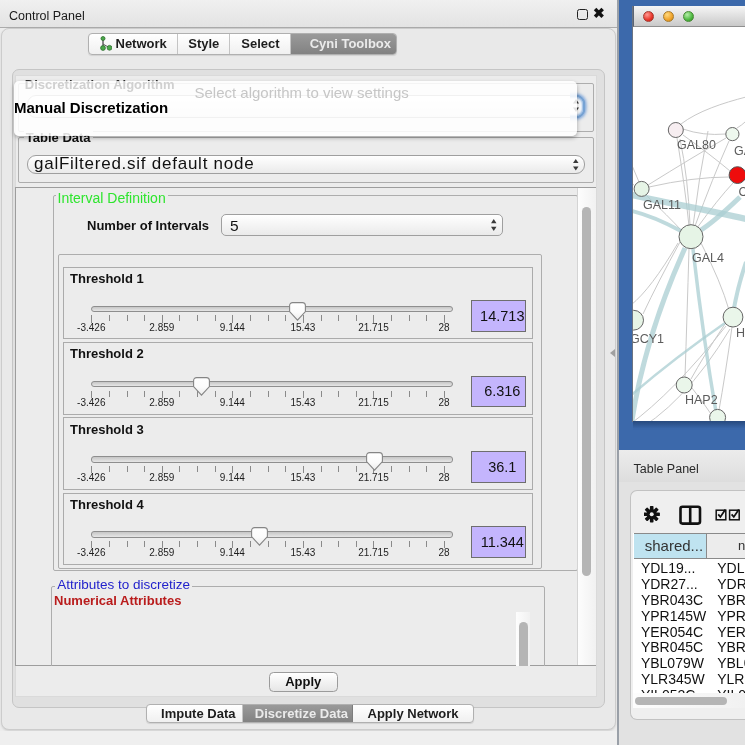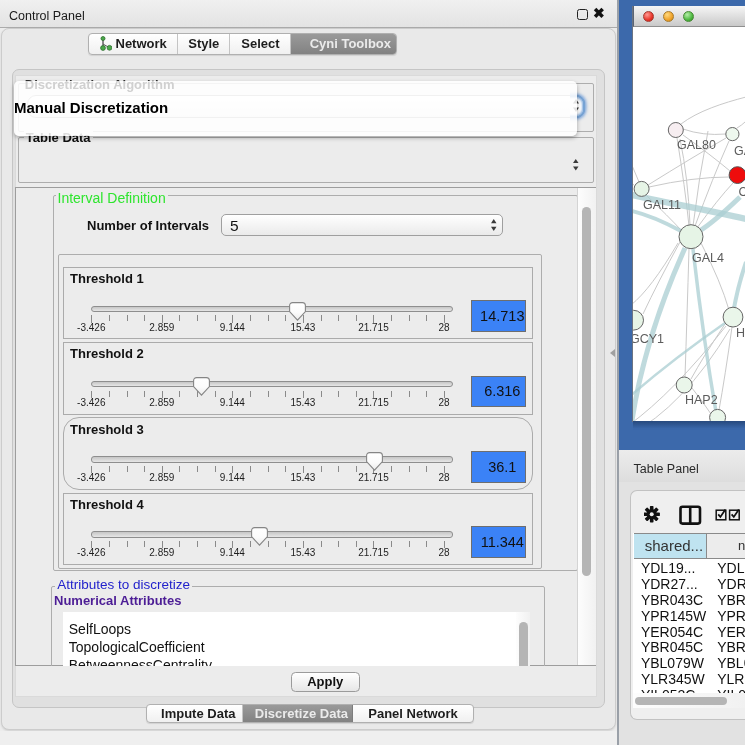--- a/index.html
+++ b/index.html
@@ -24,21 +24,21 @@
   
   .combo{position:absolute;background:linear-gradient(#ffffff,#eaeaea);border:1px solid #9f9f9f;box-sizing:border-box;}
   .carr{position:absolute;}
   .carr svg{display:block;}
   
   .tbox{position:absolute;left:63px;width:470px;height:72.4px;border:1px solid #ababab;box-sizing:border-box;}
   .tbox .tlabel{position:absolute;left:6px;top:3.3px;font-size:13px;font-weight:bold;color:#111;}
   .track{position:absolute;left:27px;top:37.7px;width:360px;height:4.5px;background:linear-gradient(#c6c6c6,#e6e6e6);border:1px solid #8e8e8e;border-radius:3px;}
   .thumb{position:absolute;}
   .slabel{position:absolute;font-size:10px;color:#1e1e1e;transform:translateX(-50%);top:53.9px;}
-  .vbox{position:absolute;left:406.6px;top:32.4px;width:55.4px;height:31.8px;background:#3b82f6;border:1px solid #6e6e6e;font-size:14.5px;color:#111;display:flex;align-items:center;justify-content:center;box-sizing:border-box;padding-left:8px;}
+  .vbox{position:absolute;left:406.6px;top:32.4px;width:55.4px;height:31.8px;background:#c4b5fd;border:1px solid #6e6e6e;font-size:14.5px;color:#111;display:flex;align-items:center;justify-content:center;box-sizing:border-box;padding-left:8px;}
   
   #bottabs{left:146px;top:703.8px;height:19.5px;}
   
   .sbtrack{position:absolute;background:linear-gradient(90deg,#fdfdfd,#f1f1f1);}
   .sbthumb{position:absolute;background:#b5b5b5;border-radius:5px;}
   
   #popup{left:13.5px;top:81px;width:563.5px;height:55px;background:rgba(255,255,255,0.86);border-radius:5px;box-shadow:0 2px 4px rgba(0,0,0,0.3);overflow:hidden;}
   #popup .ph{position:absolute;top:2.5px;left:181px;color:#c6c6c6;font-size:15px;}
   #popup .i1{position:absolute;top:18px;left:0.5px;font-size:15px;font-weight:bold;color:#000;}
   #popup .i2{position:absolute;top:34.5px;left:0.5px;font-size:17px;color:#000;}
@@ -91,20 +91,23 @@
   </div>
   <div class="carr" style="left:573px;top:99px;">
     <svg width="6" height="13" viewBox="0 0 6 13">
         <path d="M3,0 L6,4.5 L0,4.5 Z" fill="#3a3a3a"></path>
         <path d="M3,13 L6,8.5 L0,8.5 Z" fill="#3a3a3a"></path>
       </svg>
   </div>
 
   <div class="group" style="left:18px;top:136.5px;width:574px;height:44.2px;"></div>
   <div class="abs" style="left:23.8px;top:129.8px;font-size:13px;font-weight:bold;color:#111;background:#ececec;padding:0 2px;">Table Data</div>
+  <div class="combo" style="left:27px;top:154.6px;width:557.8px;height:19.8px;border-radius:9px;">
+    <div style="position:absolute;left:6px;top:-2px;font-size:17px;letter-spacing:0.75px;color:#111;">galFiltered.sif default node</div>
+  </div>
   <div class="carr" style="left:573.2px;top:159.1px;">
     <svg width="5.5" height="11.5" viewBox="0 0 5.5 11.5">
         <path d="M2.75,0 L5.5,4 L0,4 Z" fill="#3a3a3a"></path>
         <path d="M2.75,11.5 L5.5,7.5 L0,7.5 Z" fill="#3a3a3a"></path>
       </svg>
   </div>
 
   <div class="abs" style="left:15px;top:186.6px;width:580.5px;height:479.3px;border:1px solid #9d9d9d;background:#ececec;box-sizing:border-box;"></div>
 
   <div class="group" style="left:52.5px;top:195.4px;width:523px;height:373.6px;"></div>
@@ -201,21 +204,21 @@
             <linearGradient id="tg1" x1="0" y1="0" x2="0" y2="1">
               <stop offset="0" stop-color="#ffffff"></stop>
               <stop offset="0.55" stop-color="#fbfbfb"></stop>
               <stop offset="1" stop-color="#ebebeb"></stop>
             </linearGradient>
           </defs>
           <path d="M3.6,0.6 h9.8 a3,3 0 0 1 3,3 v6 l-7.9,8.6 l-7.9,-8.6 v-6 a3,3 0 0 1 3,-3 z" fill="url(#tg1)" stroke="#858585" stroke-width="1.1"></path>
         </svg>
         <div class="vbox">6.316</div>
       </div>
-      <div class="tbox" style="top:417.4px;border-radius:16px;">
+      <div class="tbox" style="top:417.4px;">
         <div class="tlabel">Threshold 3</div>
         <div class="track"></div>
         <div style="position:absolute;left:27.3px;top:47.4px;width:1px;height:7.5px;background:#8a8a8a;"></div>
         <div style="position:absolute;left:44.935px;top:47.4px;width:1px;height:6px;background:#8a8a8a;"></div>
         <div style="position:absolute;left:62.57000000000001px;top:47.4px;width:1px;height:6px;background:#8a8a8a;"></div>
         <div style="position:absolute;left:80.205px;top:47.4px;width:1px;height:6px;background:#8a8a8a;"></div>
         <div style="position:absolute;left:97.84px;top:47.4px;width:1px;height:7.5px;background:#8a8a8a;"></div>
         <div style="position:absolute;left:115.47500000000001px;top:47.4px;width:1px;height:6px;background:#8a8a8a;"></div>
         <div style="position:absolute;left:133.11px;top:47.4px;width:1px;height:6px;background:#8a8a8a;"></div>
         <div style="position:absolute;left:150.745px;top:47.4px;width:1px;height:6px;background:#8a8a8a;"></div>
@@ -289,45 +292,41 @@
             </linearGradient>
           </defs>
           <path d="M3.6,0.6 h9.8 a3,3 0 0 1 3,3 v6 l-7.9,8.6 l-7.9,-8.6 v-6 a3,3 0 0 1 3,-3 z" fill="url(#tg3)" stroke="#858585" stroke-width="1.1"></path>
         </svg>
         <div class="vbox">11.344</div>
       </div>
     </div>
 
   <div class="group" style="left:51px;top:585.5px;width:491.5px;height:95px;"></div>
   <div class="abs" style="left:55.2px;top:577.3px;font-size:13.5px;color:#2222cc;background:#ececec;padding:0 2px;">Attributes to discretize</div>
-  <div class="abs" style="left:54px;top:593.2px;font-size:13px;font-weight:bold;color:#4c1d95;">Numerical Attributes</div>
-  <div class="abs" style="left:63.4px;top:612px;width:466.6px;height:54px;background:#fff;">
-    <div class="abs" style="left:5.4px;top:9.3px;font-size:14px;color:#111;">SelfLoops</div>
-    <div class="abs" style="left:5.4px;top:27.3px;font-size:14px;color:#111;">TopologicalCoefficient</div>
-    <div class="abs" style="left:5.4px;top:45.3px;font-size:14px;color:#111;">BetweennessCentrality</div>
-  </div>
+  <div class="abs" style="left:54px;top:593.2px;font-size:13px;font-weight:bold;color:#b91c1c;">Numerical Attributes</div>
   <div class="sbtrack" style="left:516px;top:612px;width:14px;height:54px;"></div>
   <div class="sbthumb" style="left:519px;top:621.9px;width:8.5px;height:44.1px;border-radius:5px 5px 0 0;"></div>
 
   <div class="sbtrack" style="left:577px;top:187.6px;width:18px;height:477.3px;border-left:1px solid #d4d4d4;"></div>
   <div class="sbthumb" style="left:581.5px;top:207.3px;width:9.5px;height:368.3px;"></div>
 
   <div class="abs" style="left:16px;top:666px;width:580px;height:30px;background:#ececec;"></div>
 
-  <div class="abs" style="left:268.8px;top:672px;width:67px;height:18px;background:linear-gradient(#ffffff,#e6e6e6);border:1px solid #9b9b9b;border-radius:4.5px;text-align:center;font-size:13px;font-weight:bold;color:#111;line-height:17px;margin-left:22px;">Apply</div>
+  <div class="abs" style="left:268.8px;top:672px;width:67px;height:18px;background:linear-gradient(#ffffff,#e6e6e6);border:1px solid #9b9b9b;border-radius:4.5px;text-align:center;font-size:13px;font-weight:bold;color:#111;line-height:17px;">Apply</div>
 
   <div id="bottabs" class="tabbar abs">
     <div class="seg" style="width:95.5px;padding-left:8px;box-sizing:border-box;">Impute Data</div>
     <div class="seg sel" style="width:110.8px;padding-left:8px;box-sizing:border-box;">Discretize Data</div>
-    <div class="seg" style="width:119.5px;">Panel Network</div>
+    <div class="seg" style="width:119.5px;">Apply Network</div>
   </div>
 
   <div class="abs" style="left:610px;top:349px;width:0;height:0;border-top:4px solid transparent;border-bottom:4px solid transparent;border-right:5px solid #a0a0a0;"></div>
 
   <div id="popup" class="abs">
+    <div class="ph">Select algorithm to view settings</div>
     <div class="i1">Manual Discretization</div>
     <div style="position:absolute;left:11.3px;top:-4.5px;font-size:13px;font-weight:bold;color:#d0d0d0;">Discretization Algorithm</div>
   </div>
 
   <div id="bluebg" class="abs"></div>
   <div id="netwin" class="abs"></div>
   <div id="netsvg" class="abs" style="left:633px;top:27px;width:112px;height:394px;overflow:hidden;">
     <svg width="112" height="394" viewBox="0 0 112 394">
       <g fill="none" stroke="#c9c9c9" stroke-width="1">
         <path d="M 113,70 C 90,76 65,84 48,97"></path>

